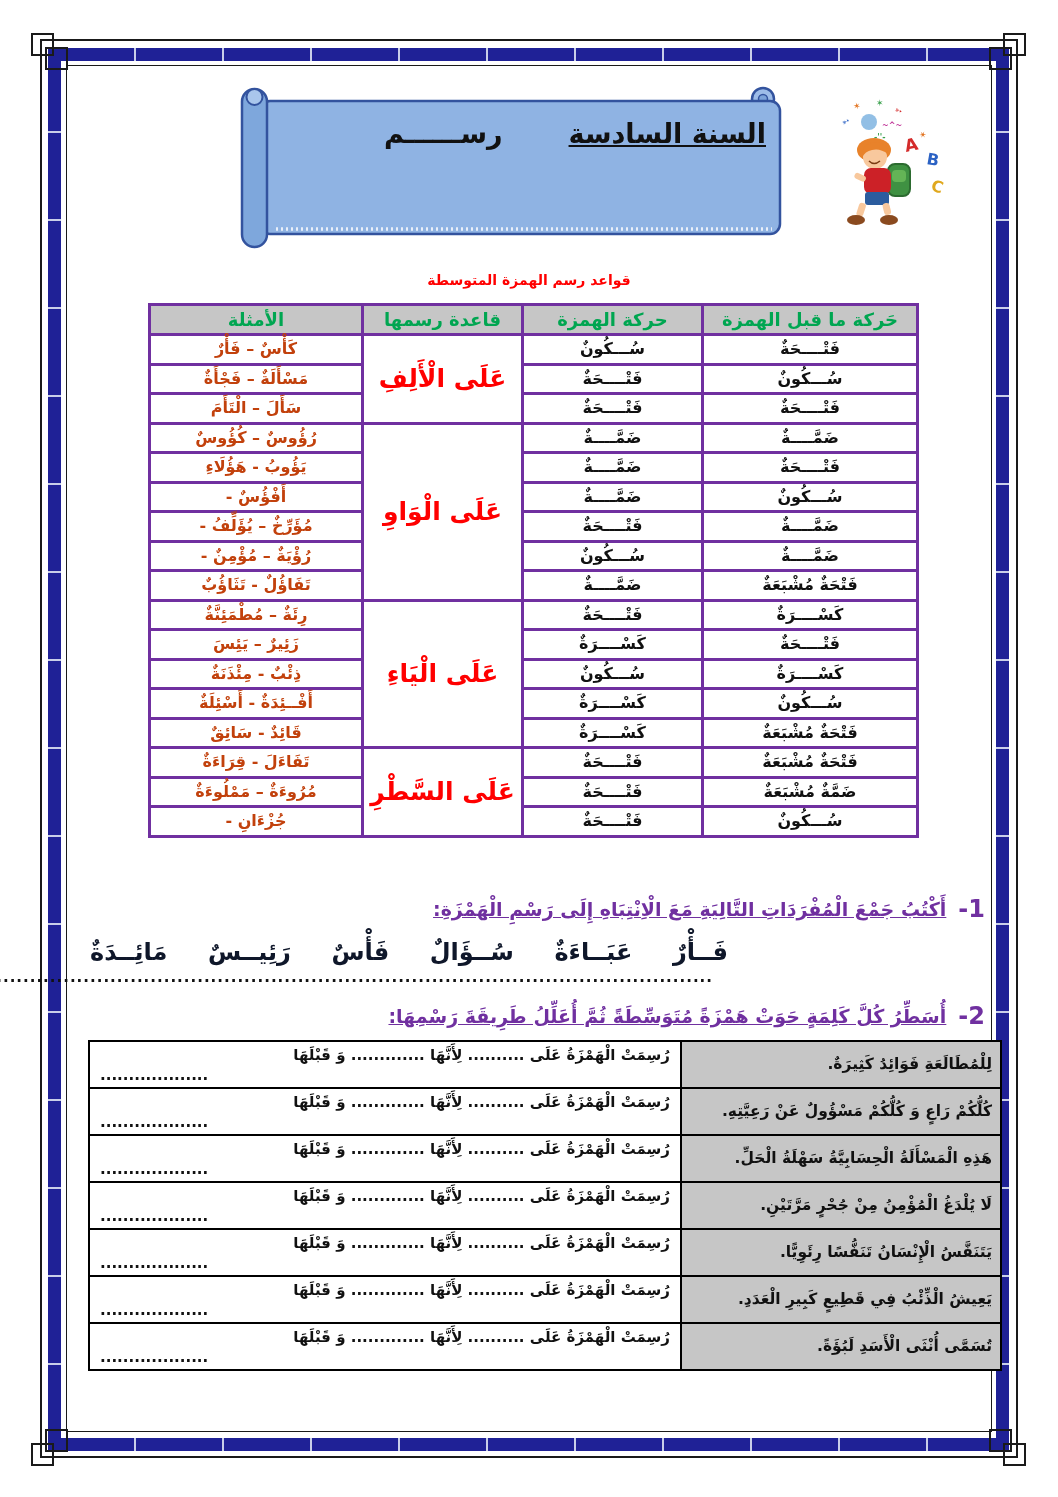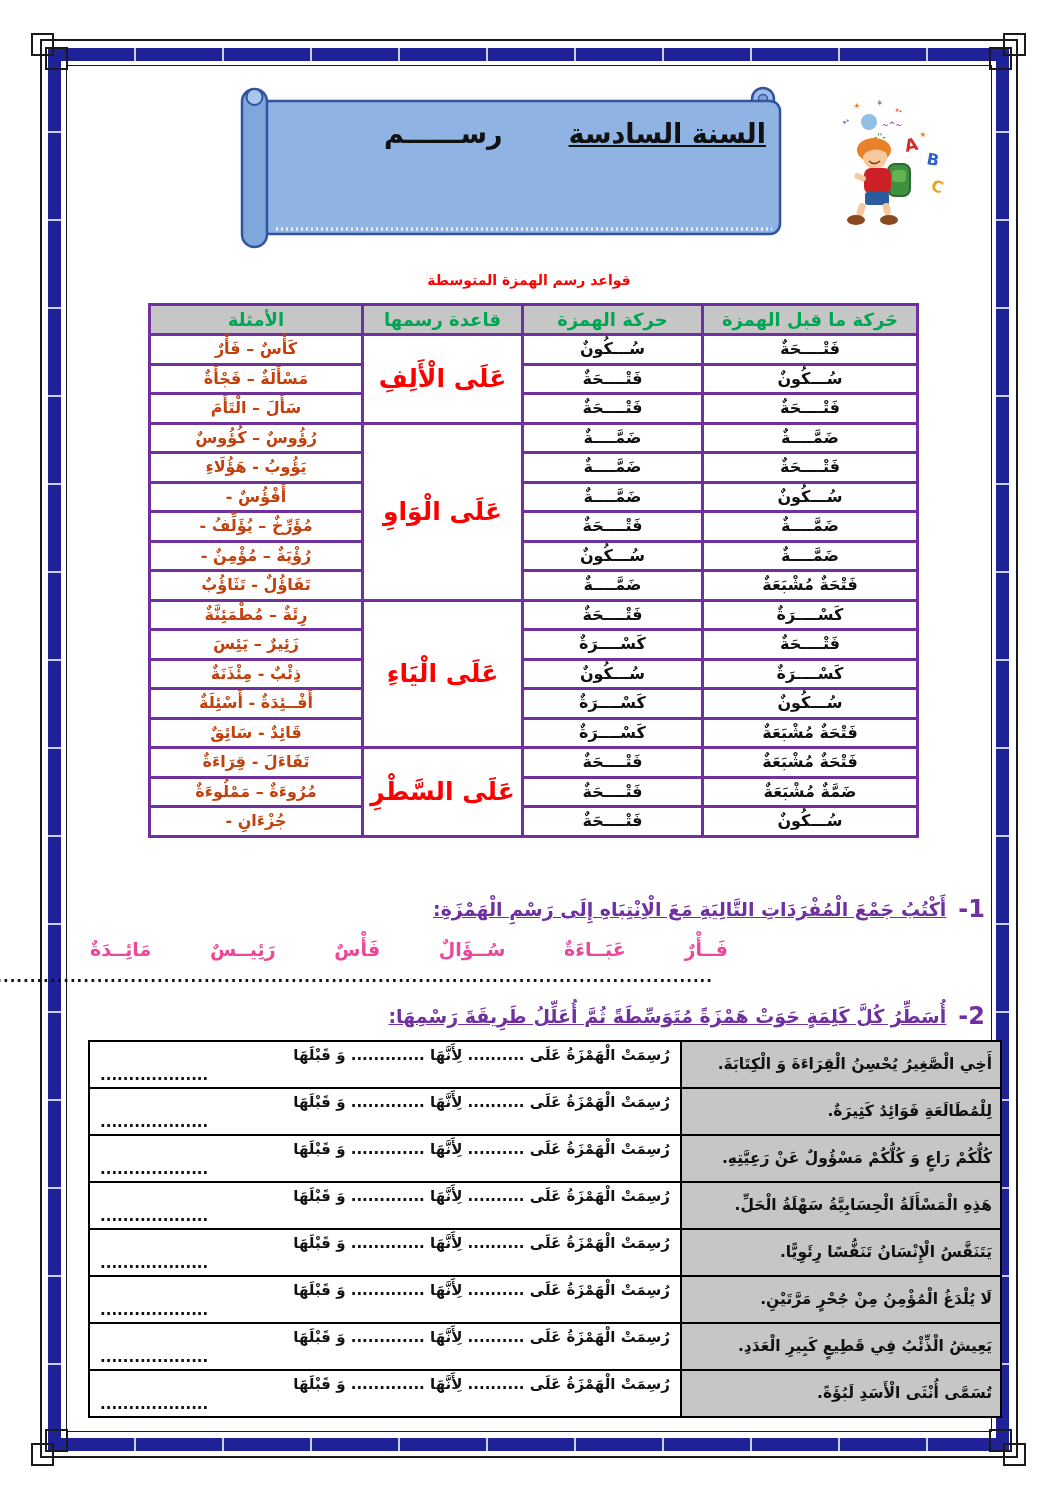--- a/index.html
+++ b/index.html
@@ -43,21 +43,21 @@
   
   .ex-head { position:absolute; left:85px; width:900px; direction:rtl; display:flex;
     align-items:flex-start; gap:12px; }
   #ex1-head { top:897px; } #ex2-head { top:1004px; }
   .ex-num { font-size:24px; font-weight:bold; color:var(--heading-purple,#7030a0);
     direction:ltr; unicode-bidi:embed; line-height:1; }
   .ex-prompt { font-size:19px; font-weight:bold; color:var(--heading-purple,#7030a0);
     text-decoration:underline; line-height:1.3; }
   #ex1-words { position:absolute; top:938px; left:90px; right:330px; direction:rtl;
     display:flex; justify-content:space-between; }
-  .ex1-word { font-size:19px; font-weight:bold; color:#ec4899; }
+  .ex1-word { font-size:24px; font-weight:bold; color:#0f172a; }
   #ex1-blanks { position:absolute; top:968px; left:92px; right:345px; direction:rtl;
     display:flex; justify-content:space-between; }
   .ex1-blank { font-size:15px; font-weight:bold; color:#111; letter-spacing:1px; }
   
   #ex2-table { position:absolute; left:88px; top:1040px; width:912px;
     border-collapse:collapse; table-layout:fixed; direction:rtl; }
   #ex2-table td { border:2.5px solid #000; vertical-align:middle; height:47px; }
   .sentence-cell { width:320px; background:var(--cell-gray,#c6c6c6); color:#111;
     font-size:15.5px; font-weight:bold; text-align:right; padding:2px 8px; line-height:1.4; }
   .fill-cell { background:#fff; padding:2px 10px; }
@@ -265,27 +265,20 @@
     <span class="ex-num">-2</span>
     <span class="ex-prompt">أُسَطِّرُ كُلَّ كَلِمَةٍ حَوَتْ هَمْزَةً مُتَوَسِّطَةً ثُمَّ أُعَلِّلُ طَرِيقَةَ رَسْمِهَا:</span>
   </div>
   <table id="ex2-table">
     <colgroup>
         <col style="width:320px">
         <col style="width:592px">
       </colgroup>
     <tbody>
         <tr>
-          <td class="sentence-cell">أَخِي الْصَّغِيرُ يُحْسِنُ الْقِرَاءَةَ وَ الْكِتَابَةَ.</td>
-          <td class="fill-cell">
-            <div class="fill-line1">رُسِمَتْ الْهَمْزَةُ عَلَى .......... لِأَنَّهَا ............. وَ قَبْلَهَا</div>
-            <div class="fill-line2">...................</div>
-          </td>
-        </tr>
-        <tr>
           <td class="sentence-cell">لِلْمُطَالَعَةِ فَوَائِدُ كَثِيرَةٌ.</td>
           <td class="fill-cell">
             <div class="fill-line1">رُسِمَتْ الْهَمْزَةُ عَلَى .......... لِأَنَّهَا ............. وَ قَبْلَهَا</div>
             <div class="fill-line2">...................</div>
           </td>
         </tr>
         <tr>
           <td class="sentence-cell">كُلُّكُمْ رَاعٍ وَ كُلُّكُمْ مَسْؤُولٌ عَنْ رَعِيَّتِهِ.</td>
           <td class="fill-cell">
             <div class="fill-line1">رُسِمَتْ الْهَمْزَةُ عَلَى .......... لِأَنَّهَا ............. وَ قَبْلَهَا</div>
@@ -293,28 +286,28 @@
           </td>
         </tr>
         <tr>
           <td class="sentence-cell">هَذِهِ الْمَسْأَلَةُ الْحِسَابِيَّةُ سَهْلَةُ الْحَلِّ.</td>
           <td class="fill-cell">
             <div class="fill-line1">رُسِمَتْ الْهَمْزَةُ عَلَى .......... لِأَنَّهَا ............. وَ قَبْلَهَا</div>
             <div class="fill-line2">...................</div>
           </td>
         </tr>
         <tr>
+          <td class="sentence-cell">لَا يُلْدَغُ الْمُؤْمِنُ مِنْ جُحْرٍ مَرَّتَيْنِ.</td>
+          <td class="fill-cell">
+            <div class="fill-line1">رُسِمَتْ الْهَمْزَةُ عَلَى .......... لِأَنَّهَا ............. وَ قَبْلَهَا</div>
+            <div class="fill-line2">...................</div>
+          </td>
+        </tr>
+        <tr>
           <td class="sentence-cell">يَتَنَفَّسُ الْإِنْسَانُ تَنَفُّسًا رِئَوِيًّا.</td>
-          <td class="fill-cell">
-            <div class="fill-line1">رُسِمَتْ الْهَمْزَةُ عَلَى .......... لِأَنَّهَا ............. وَ قَبْلَهَا</div>
-            <div class="fill-line2">...................</div>
-          </td>
-        </tr>
-        <tr>
-          <td class="sentence-cell">لَا يُلْدَغُ الْمُؤْمِنُ مِنْ جُحْرٍ مَرَّتَيْنِ.</td>
           <td class="fill-cell">
             <div class="fill-line1">رُسِمَتْ الْهَمْزَةُ عَلَى .......... لِأَنَّهَا ............. وَ قَبْلَهَا</div>
             <div class="fill-line2">...................</div>
           </td>
         </tr>
         <tr>
           <td class="sentence-cell">يَعِيشُ الْذِّئْبُ فِي قَطِيعٍ كَبِيرِ الْعَدَدِ.</td>
           <td class="fill-cell">
             <div class="fill-line1">رُسِمَتْ الْهَمْزَةُ عَلَى .......... لِأَنَّهَا ............. وَ قَبْلَهَا</div>
             <div class="fill-line2">...................</div>

